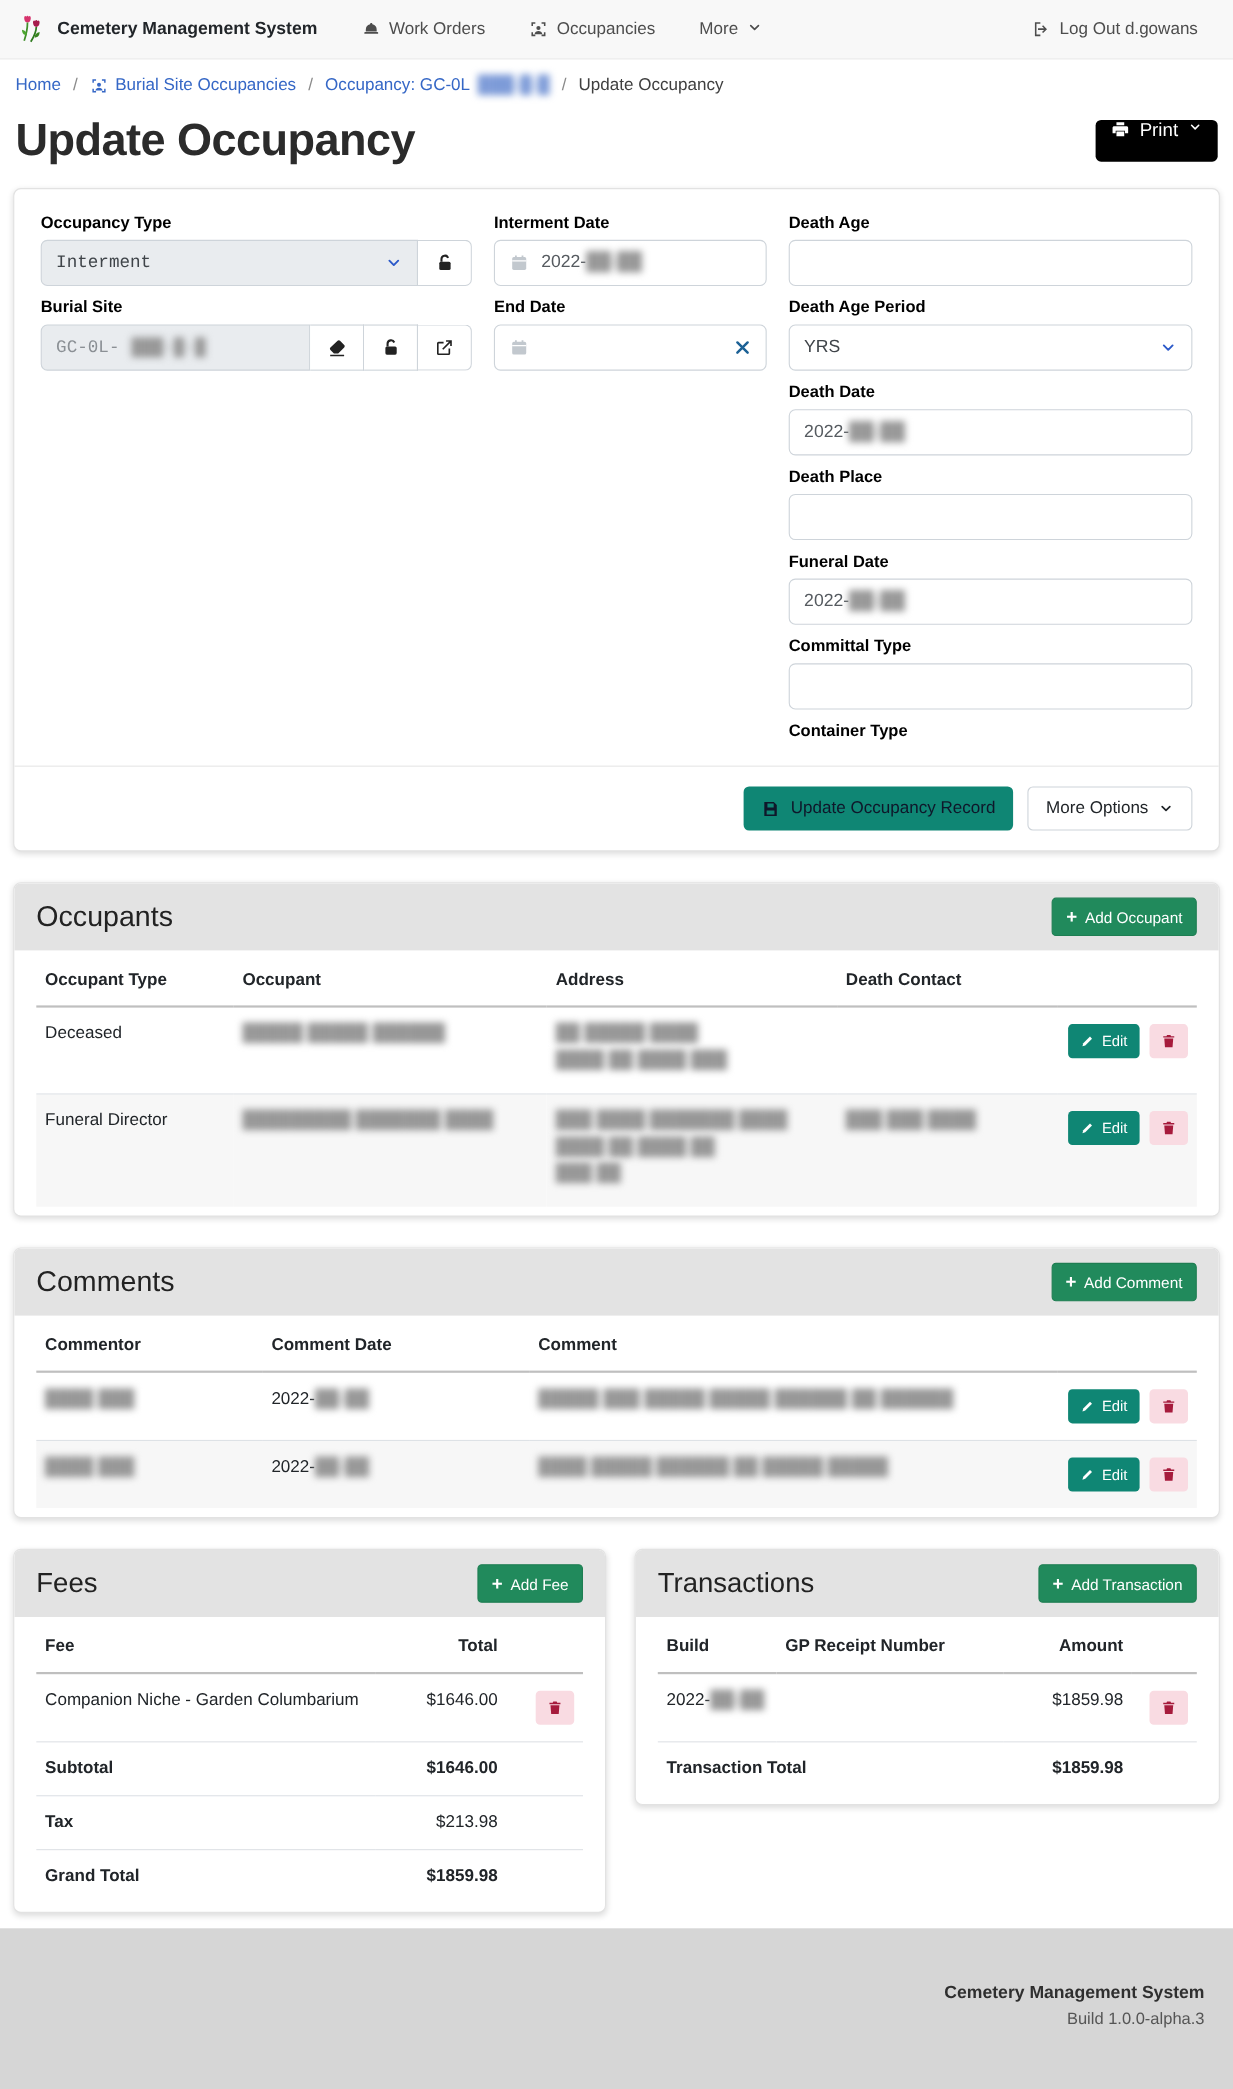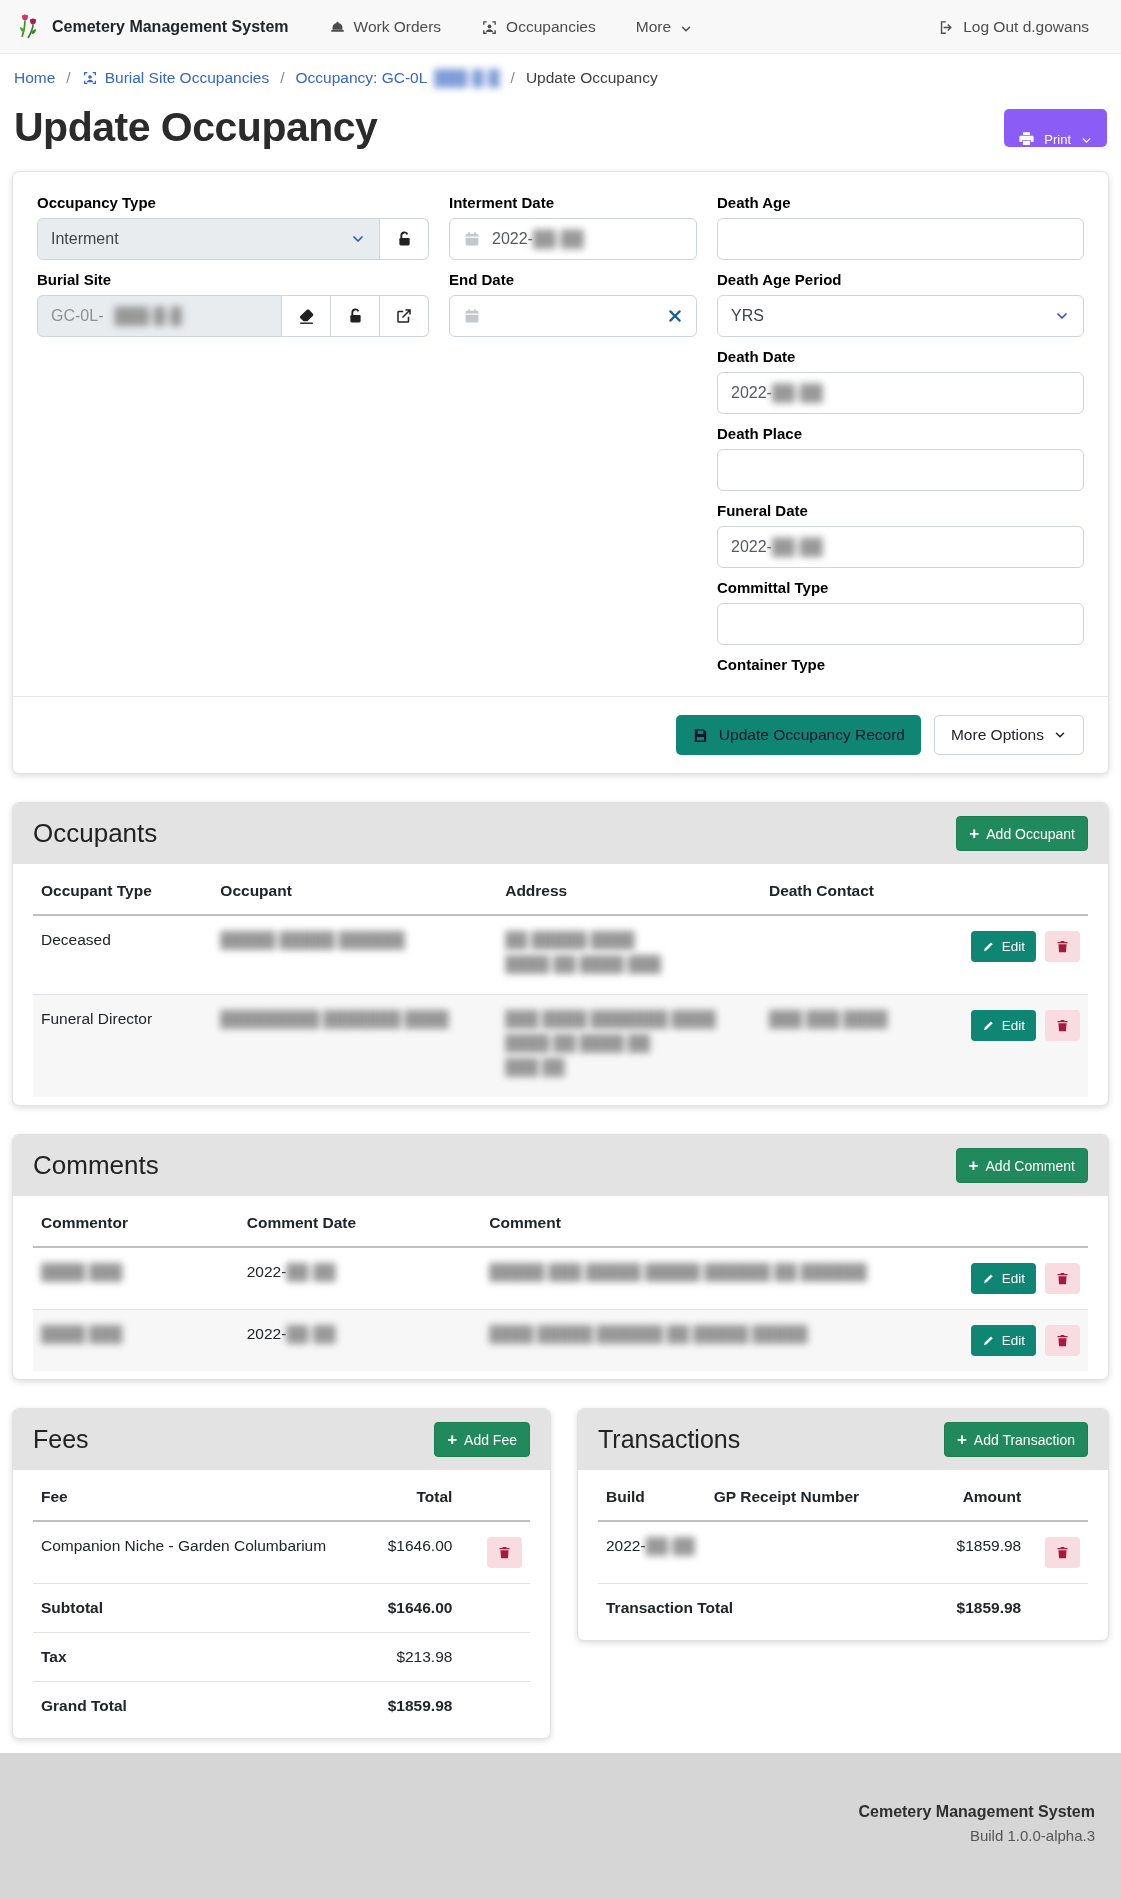--- a/index.html
+++ b/index.html
@@ -7,49 +7,49 @@
   body{width:1121px;min-height:1899px;background:#fff;color:#212529;
        font-family:"Liberation Sans",sans-serif;display:flex;flex-direction:column;}
   svg.ic{display:inline-block;flex:none;}
 
   
   .navbar{height:54px;background:#f8f8f8;border-bottom:1px solid #ececec;
           display:flex;align-items:center;justify-content:space-between;padding:0 26px 0 14px;}
   .nav-left{display:flex;align-items:center;gap:28px;}
   .brand-wrap{display:flex;align-items:center;gap:10px;margin-right:6px;}
   .brand{font-weight:700;font-size:16px;color:#212529;}
-  .nav-item{display:flex;align-items:flex-end;gap:8px;color:#4d4d4d;font-size:15.5px;
+  .nav-item{display:flex;align-items:flex-start;gap:8px;color:#4d4d4d;font-size:15.5px;
             cursor:pointer;text-decoration:none;background:none;border:none;}
   .nav-item .ic{color:#4d4d4d;}
 
   
   .breadcrumb{display:flex;align-items:center;gap:11px;padding:15px 14px 13px;font-size:15.5px;}
   .bc-link{color:#3567c6;text-decoration:none;display:flex;align-items:center;gap:7px;cursor:pointer;}
   .bc-sep{color:#8a8a8a;}
   .bc-current{color:#3f3f3f;}
 
   
   .title-row{display:flex;justify-content:space-between;align-items:center;padding:4px 14px 20px;}
   h1{margin:0;font-size:41px;font-weight:600;color:#2b2b2b;letter-spacing:-.5px;}
-  .btn-print{background:#8b5cf6;color:#fff;border:none;border-radius:5px;height:38px;
-             padding:0 14px;display:flex;align-items:flex-end;gap:9px;font-size:13px;cursor:pointer;}
+  .btn-print{background:#000000;color:#fff;border:none;border-radius:5px;height:38px;
+             padding:0 14px;display:flex;align-items:flex-start;gap:9px;font-size:17px;cursor:pointer;}
 
   
   .card{border:1px solid #e2e2e2;border-radius:7px;box-shadow:0 2px 6px rgba(0,0,0,.14);
         margin:0 12px 28px;background:#fff;overflow:hidden;}
   .form-card{padding:22px 24px 0;}
   .form-grid{display:grid;grid-template-columns:392px 248px 1fr;column-gap:20px;}
   .fgroup{margin-bottom:11px;}
   .flabel{display:block;font-weight:700;font-size:15px;margin-bottom:7px;color:#000000;}
   .ctrl{height:42px;border:1px solid #ced4da;border-radius:6px;background:#fff;
         display:flex;align-items:center;padding:0 13px;font-size:16px;color:#565b60;gap:11px;}
   .ctrl.gray{background:#e9ecef;}
   .sel{justify-content:space-between;cursor:pointer;color:#3f4449;}
   .sel .ic{color:#2b59c9;}
-  .igroup{display:flex;}
+  .igroup{display:flex;font-family:Liberation Mono, monospace;}
   .igroup .ctrl{flex:1;border-radius:6px 0 0 6px;}
   .gbtn{width:49px;border:1px solid #ced4da;border-left:none;background:#fff;color:#222;
         display:flex;align-items:center;justify-content:center;cursor:pointer;}
   .gbtn:last-child{border-radius:0 6px 6px 0;}
   .cal{color:#c2c8ce;}
   .clear-x{margin-left:auto;color:#1d6296;cursor:pointer;display:flex;}
   .redacted{filter:blur(3.5px);color:#979797;user-select:none;}
   .bc-redacted{filter:blur(3.5px);color:#7d9bd8;user-select:none;}
   .dim{color:#8b9095;}
   .form-actions{display:flex;justify-content:flex-end;gap:13px;border-top:1px solid #e5e5e5;

